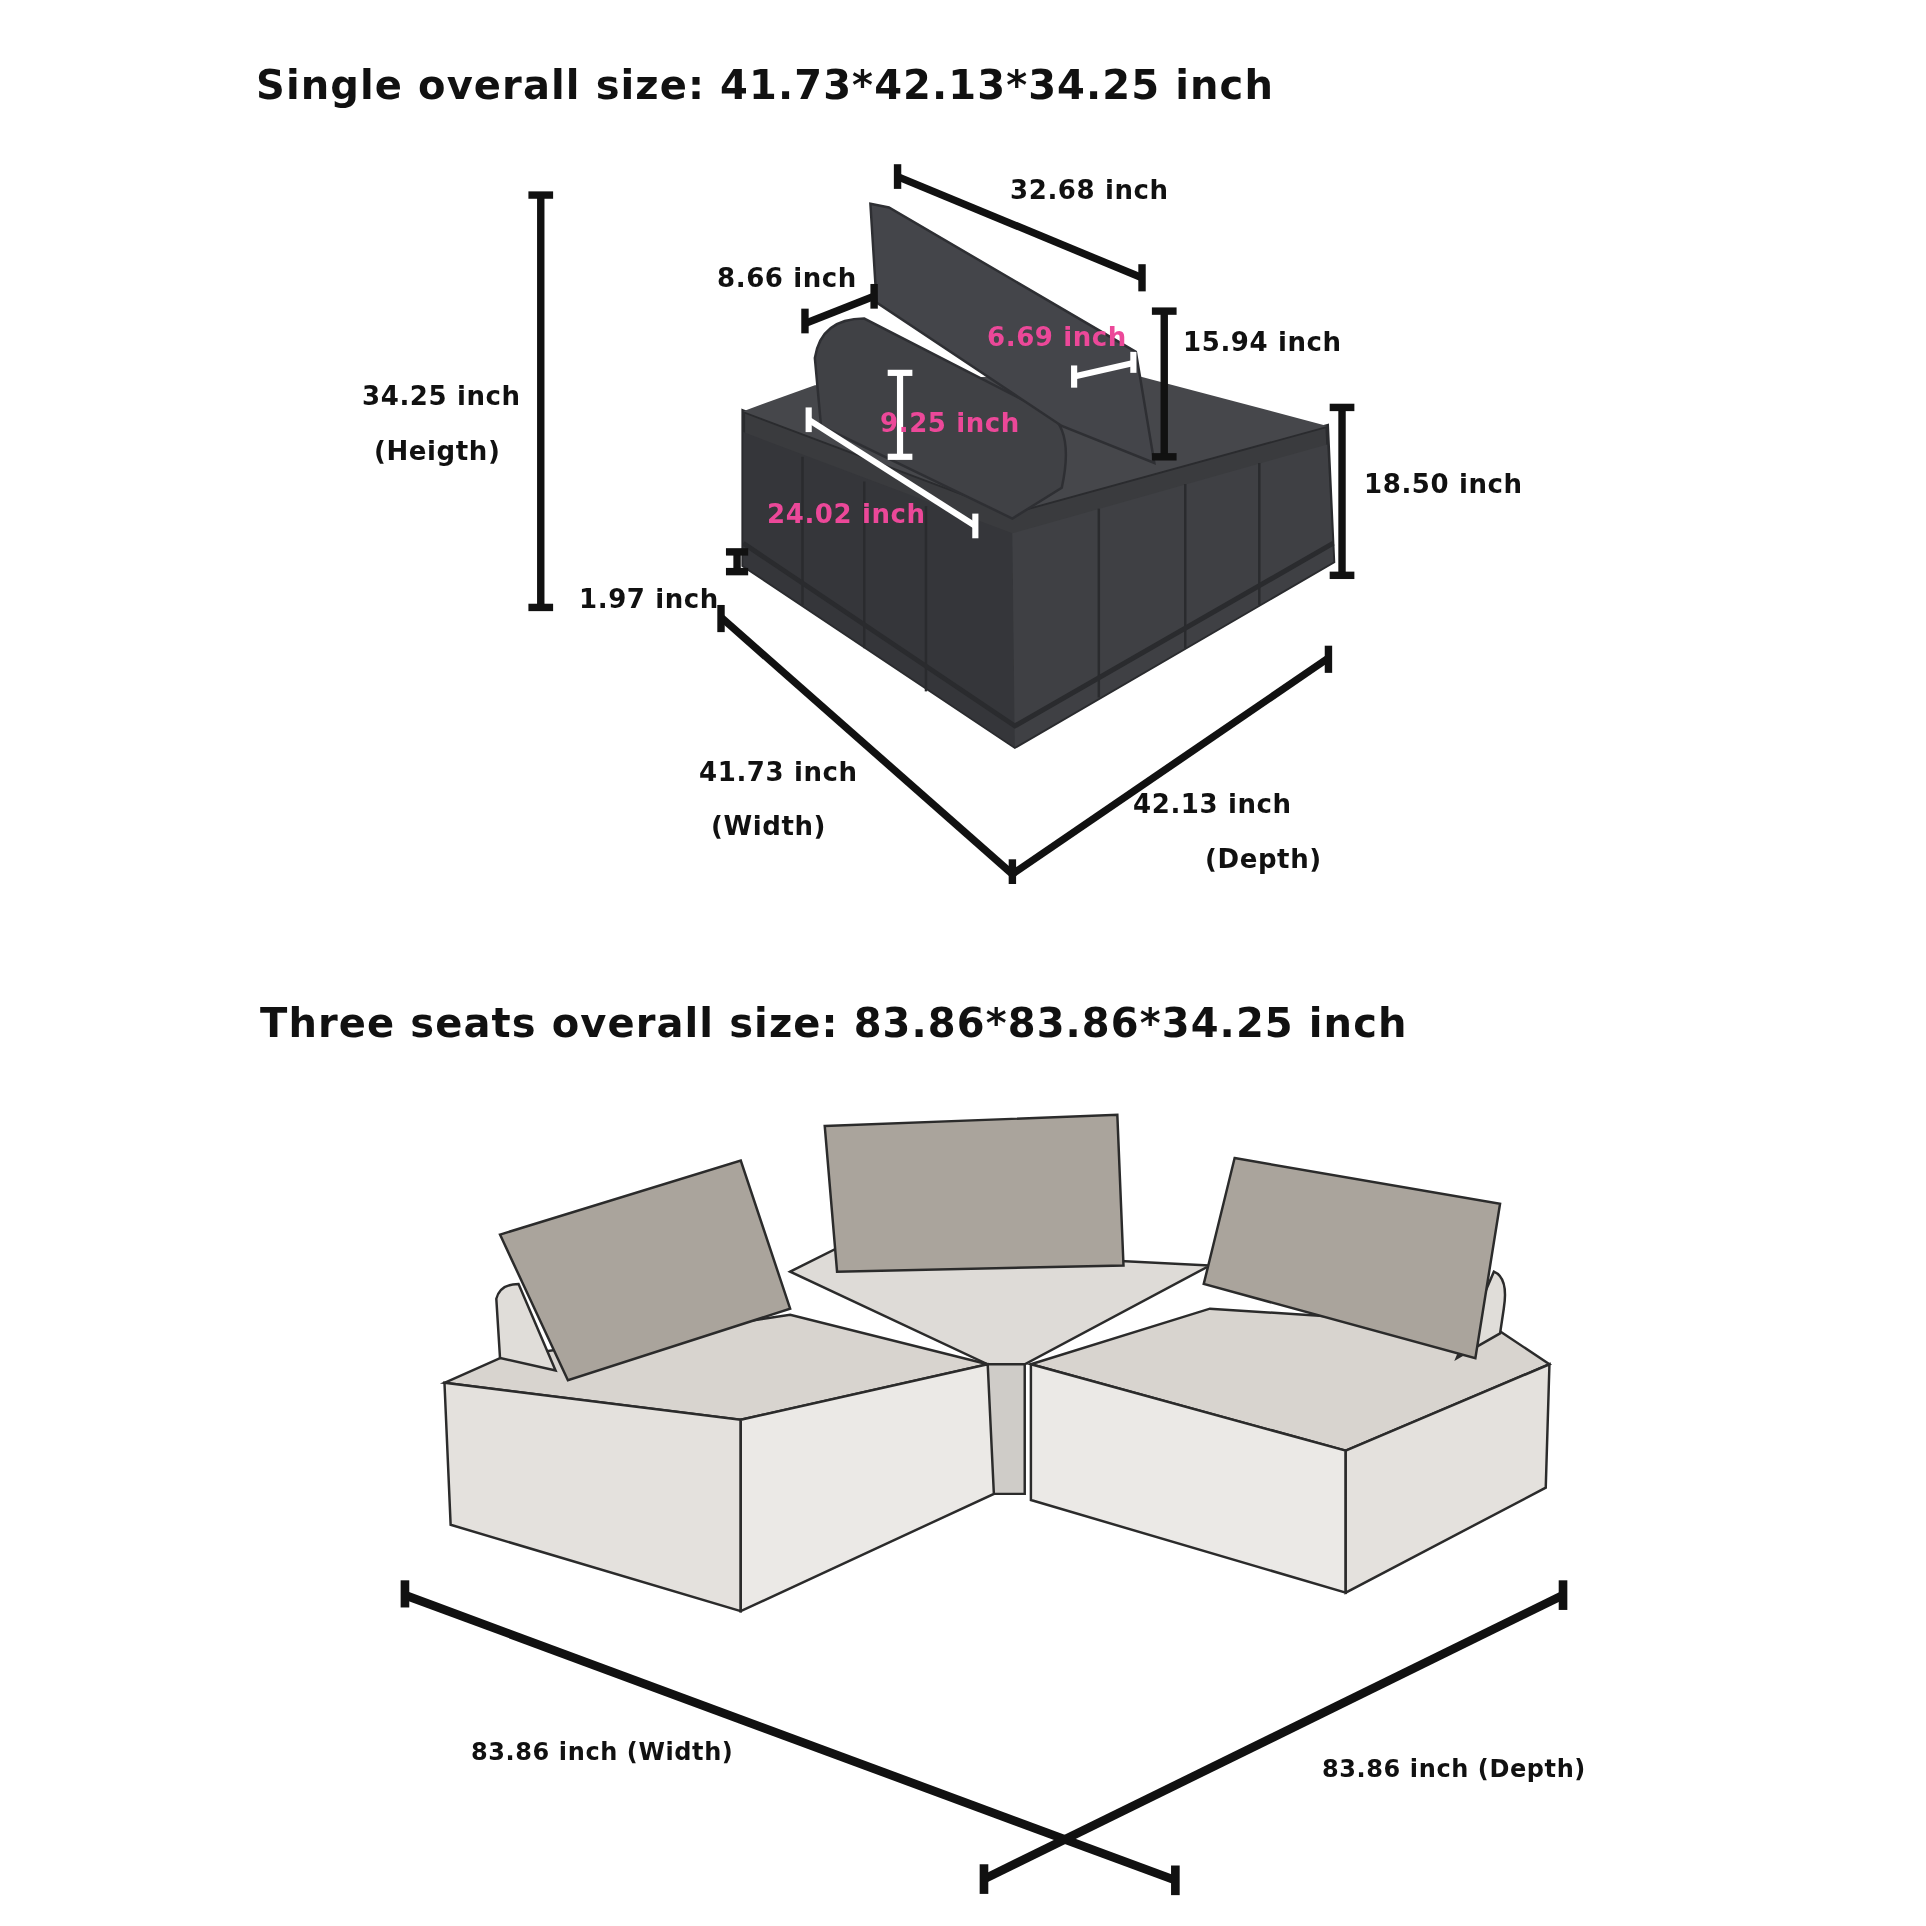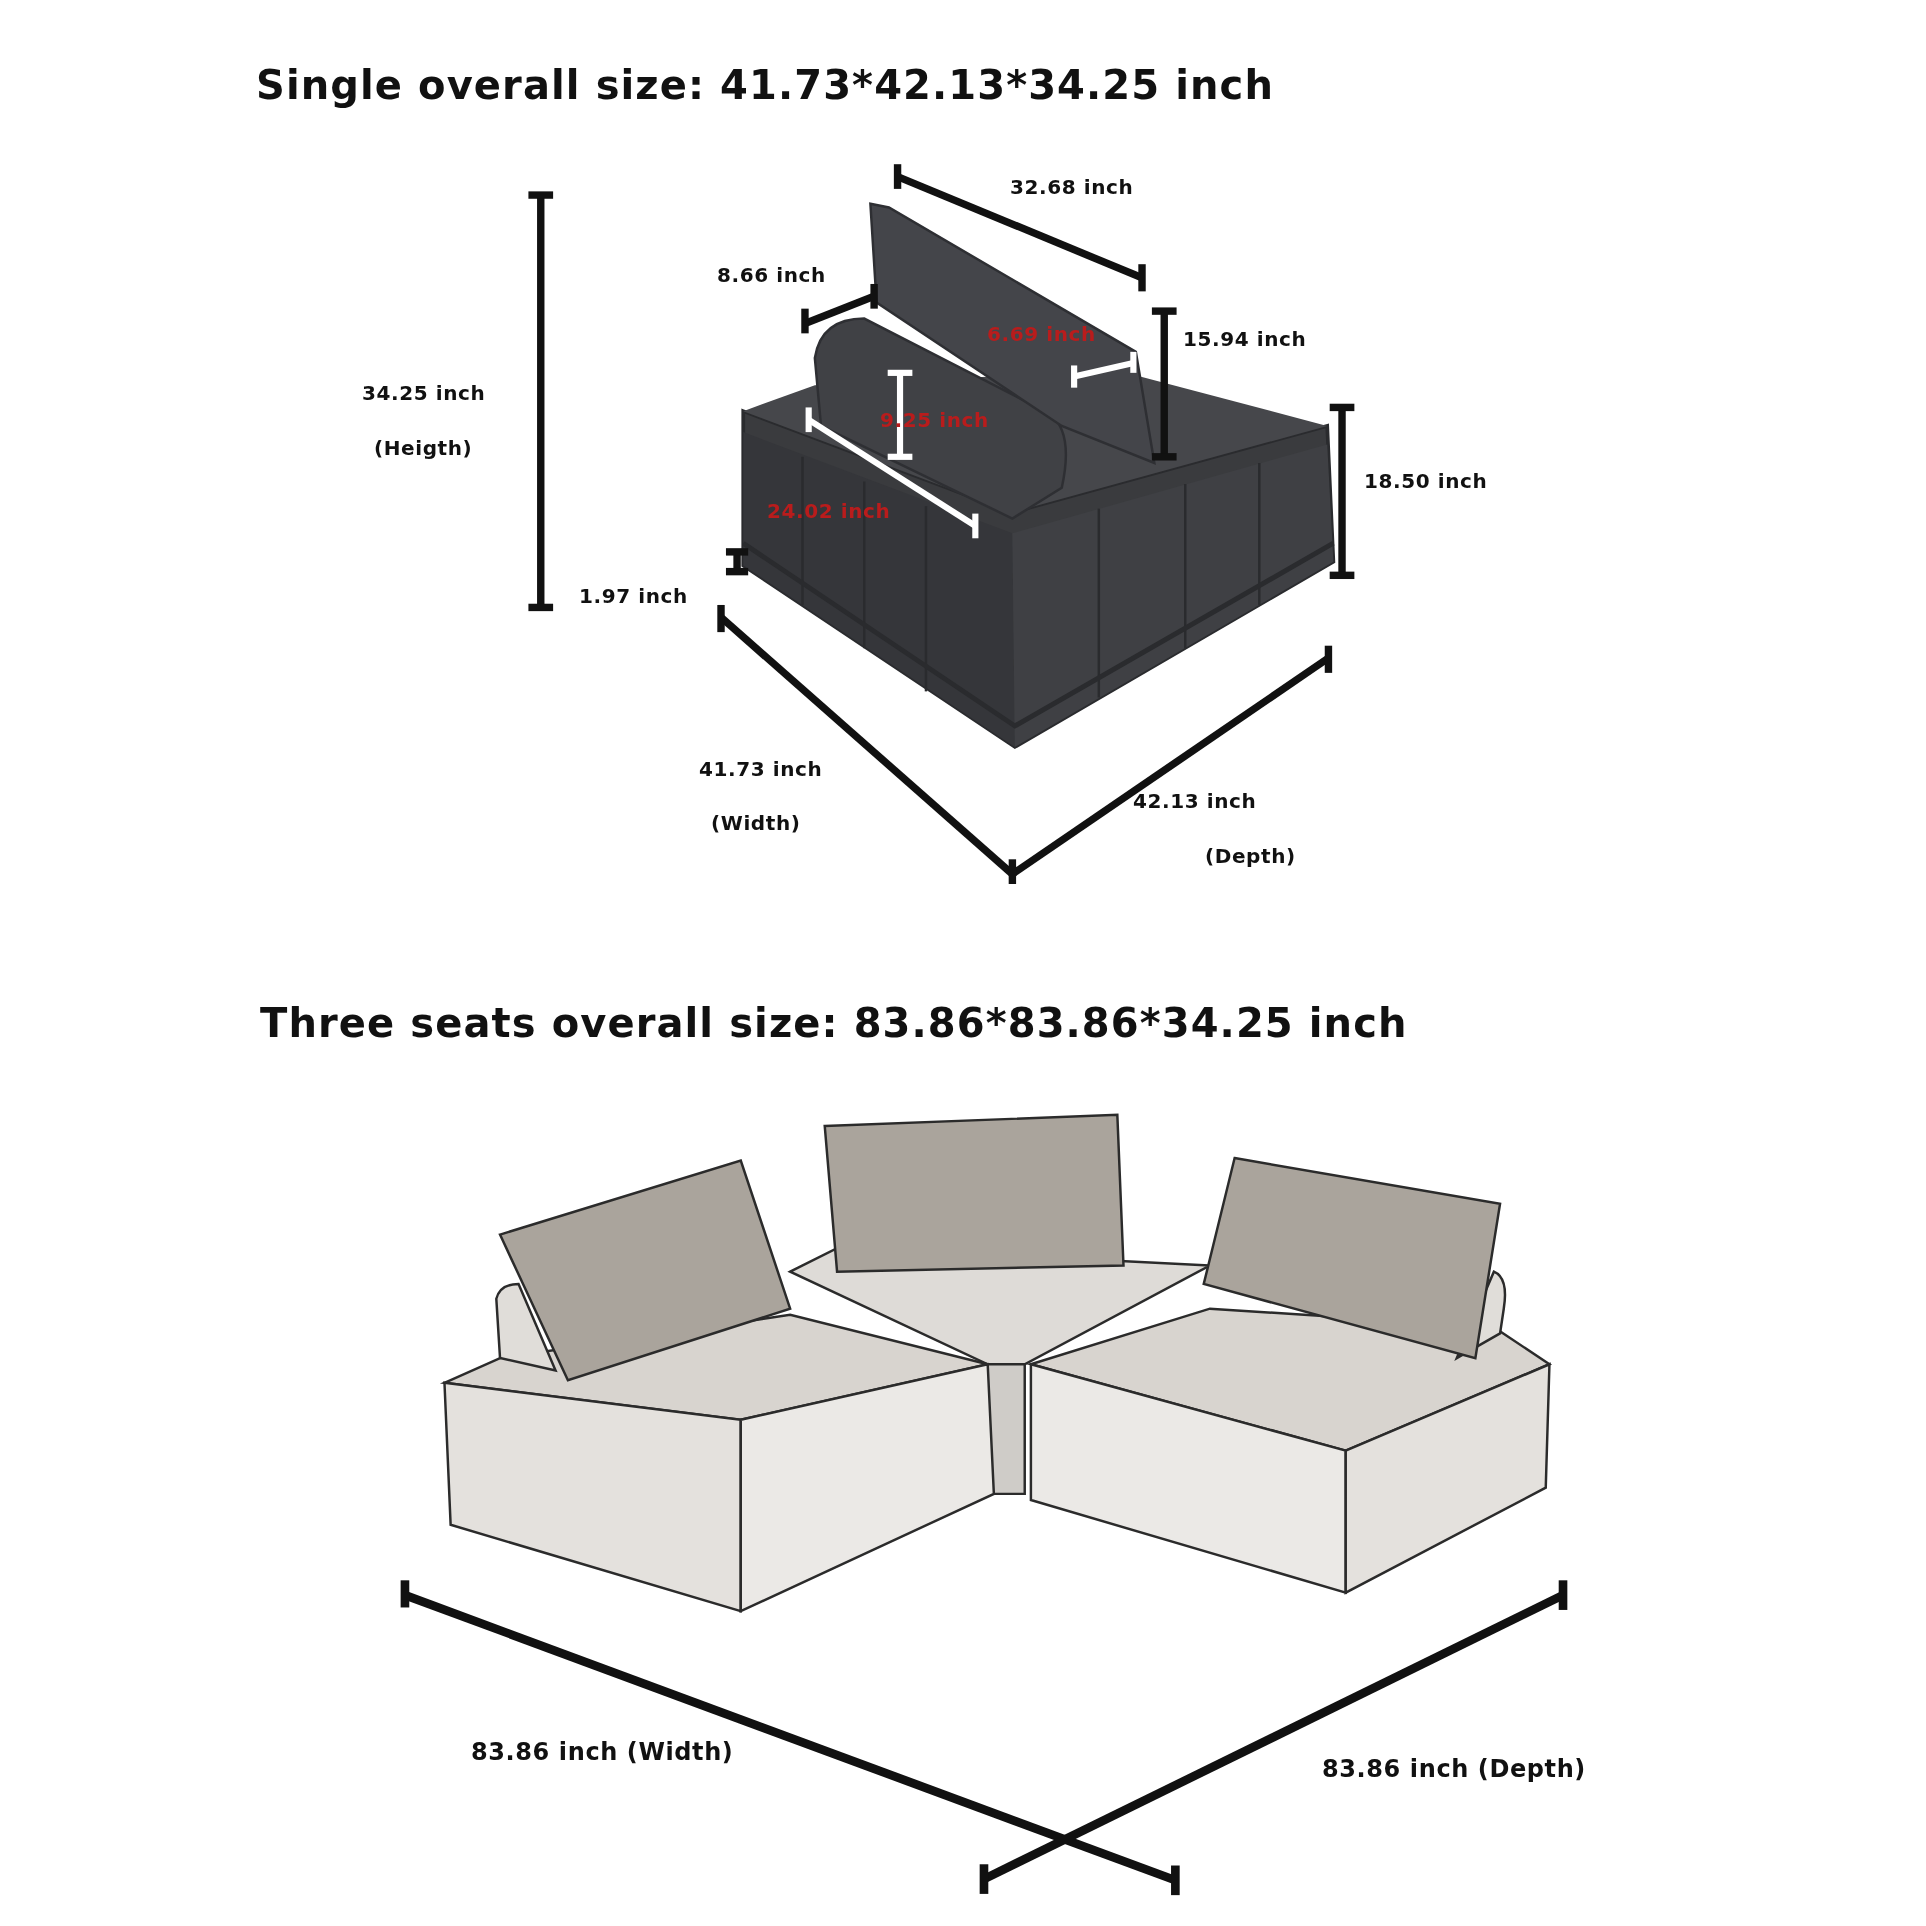--- a/index.html
+++ b/index.html
@@ -1,23 +1,23 @@
 <!DOCTYPE html>
 <html style="font-size:8.8px"><head>
 <meta charset="utf-8">
 <style>
   html, body { margin: 0; padding: 0; background: #ffffff; }
   body { width: 1926px; height: 1926px; position: relative; overflow: hidden; font-family: "DejaVu Sans", sans-serif; }
   .stage { position: absolute; left: 0; top: 0; width: 1926px; height: 1926px; }
   svg { position: absolute; left: 0; top: 0; width: 1926px; height: 1926px; }
   .lbl { position: absolute; font-family: "DejaVu Sans", sans-serif; font-weight: bold; color: #111111; white-space: nowrap; line-height: 1; }
   .title { font-size: 40px; letter-spacing: 1.1px; }
-  .dim { font-size: 20px; letter-spacing: 0.6px; }
+  .dim { font-size: 26px; letter-spacing: 0.6px; }
   .dim-sm { font-size: 24px; letter-spacing: 0.6px; }
-  .white { color: #b91c1c; }
+  .white { color: #ec4899; }
 </style>
 </head>
 <body>
 
 <div class="stage">
 
   <svg viewBox="0 0 1560 1560" preserveAspectRatio="none">
 
     <g>
 

